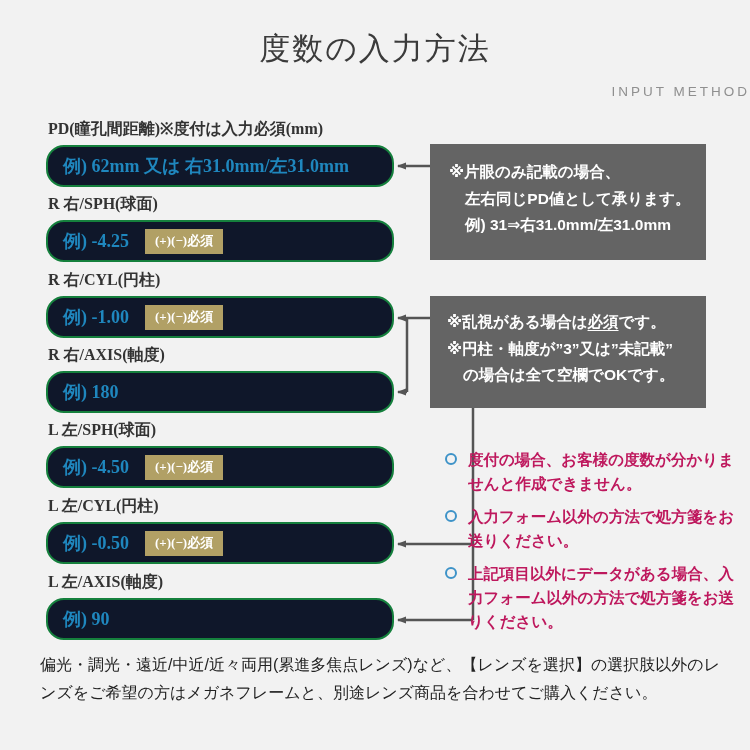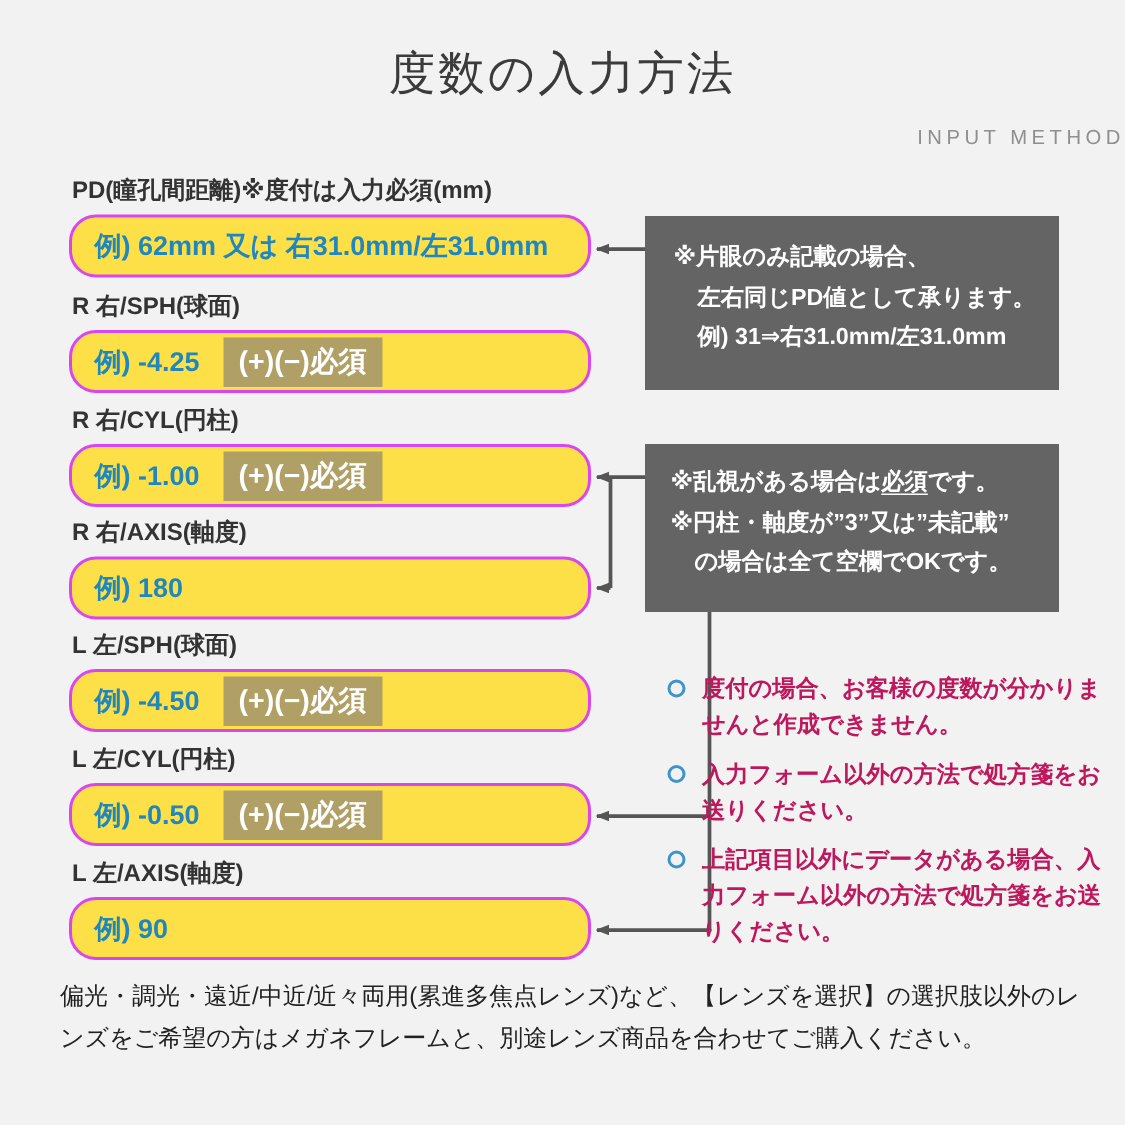--- a/index.html
+++ b/index.html
@@ -16,43 +16,43 @@
     text-align:center;
     font-size:31px;font-weight:500;color:#3b3b3b;
     letter-spacing:2px;
   }
   .page-subtitle{
     position:absolute;top:84px;left:0;width:750px;
     text-align:right;
     font-size:13.5px;color:#8f8f8f;
     letter-spacing:3px;
   }
-  .row{position:absolute;left:46px;width:348px;}
+  .row{position:absolute;left:46px;width:348px;font-family:Liberation Serif, serif;}
   .field-label{
     font-size:16px;font-weight:600;color:#333;
     margin:0 0 5px 2px;white-space:nowrap;
   }
   .input-box{
     width:348px;height:42px;
-    background:#fde047;
-    border:2px solid #d946ef;
+    background:#0f172a;
+    border:2px solid #15803d;
     border-radius:18px;
     box-sizing:border-box;
     display:flex;align-items:center;
     padding-left:15px;
   }
   .example{
     font-size:18px;font-weight:700;color:#1f87be;
     white-space:nowrap;
   }
   .badge{
     margin-left:16px;
     background:#b1a065;
     color:#ffffff;
-    font-size:19px;font-weight:700;
+    font-size:13px;font-weight:700;
     padding:3px 10px 4px 10px;
     white-space:nowrap;
   }
   .note-box{
     position:absolute;left:430px;width:276px;
     background:#646464;color:#ffffff;
     box-sizing:border-box;
     font-size:15.5px;font-weight:700;
     line-height:1.72;
   }

